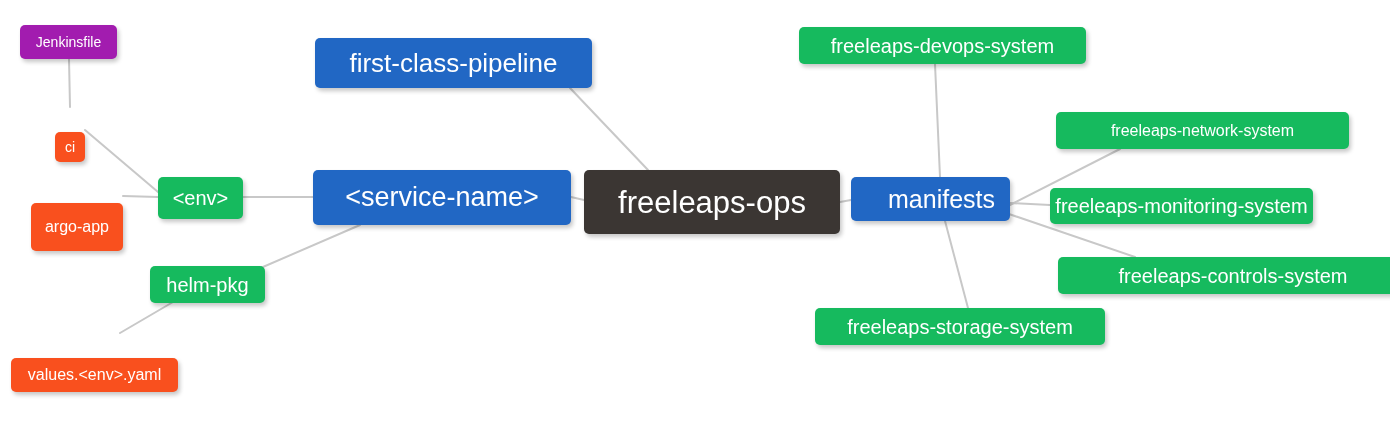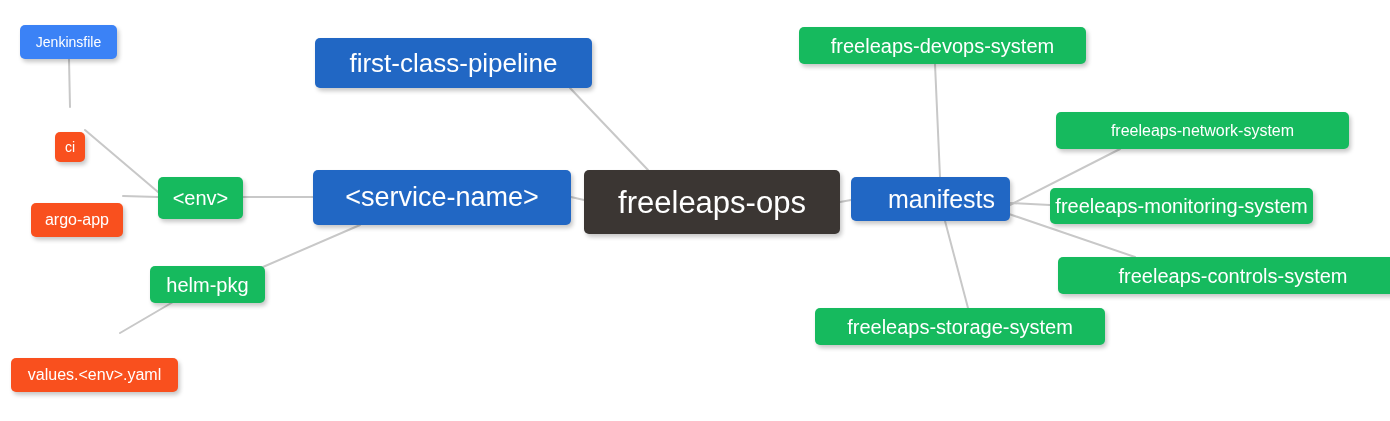--- a/index.html
+++ b/index.html
@@ -39,21 +39,21 @@
     user-select: none;
   }
   .node-label {
     display: block;
     white-space: nowrap;
   }
   
   .c-root   { background: #3b3633; }
   .c-blue   { background: #2167c4; }
   .c-green  { background: #16ba5e; }
-  .c-orange { background: #3b82f6; }
+  .c-orange { background: #a21caf; }
   .c-red    { background: #f9501e; margin-top: 25px; }
 </style>
 </head>
 <body>
 
 <div id="canvas">
   <svg id="edge-layer" viewBox="0 0 1390 421" preserveAspectRatio="none" xmlns="http://www.w3.org/2000/svg">
       <line x1="69" y1="59" x2="70" y2="107" stroke="#c8c8c8" stroke-width="2" stroke-linecap="round"></line>
       <line x1="85" y1="130" x2="158" y2="192" stroke="#c8c8c8" stroke-width="2" stroke-linecap="round"></line>
       <line x1="123" y1="196" x2="158" y2="197" stroke="#c8c8c8" stroke-width="2" stroke-linecap="round"></line>
@@ -102,20 +102,20 @@
       </div>
       <div class="node c-green" style="left: 815px; top: 308px; width: 290px; height: 37px; font-size: 20px;">
         <span class="node-label">freeleaps-storage-system</span>
       </div>
       <div class="node c-orange" style="left: 20px; top: 25px; width: 97px; height: 34px; font-size: 14px;">
         <span class="node-label">Jenkinsfile</span>
       </div>
       <div class="node c-red" style="left: 55px; top: 107px; width: 30px; height: 30px; font-size: 14px;">
         <span class="node-label">ci</span>
       </div>
-      <div class="node c-red" style="left: 31px; top: 178px; width: 92px; height: 34px; font-size: 16px; justify-content: center;">
+      <div class="node c-red" style="left: 31px; top: 178px; width: 92px; height: 48px; font-size: 16px; justify-content: center;">
         <span class="node-label">argo-app</span>
       </div>
       <div class="node c-red" style="left: 11px; top: 333px; width: 167px; height: 34px; font-size: 16px;">
         <span class="node-label">values.&lt;env&gt;.yaml</span>
       </div>
     </div>
 </div>
 
 </body></html>

